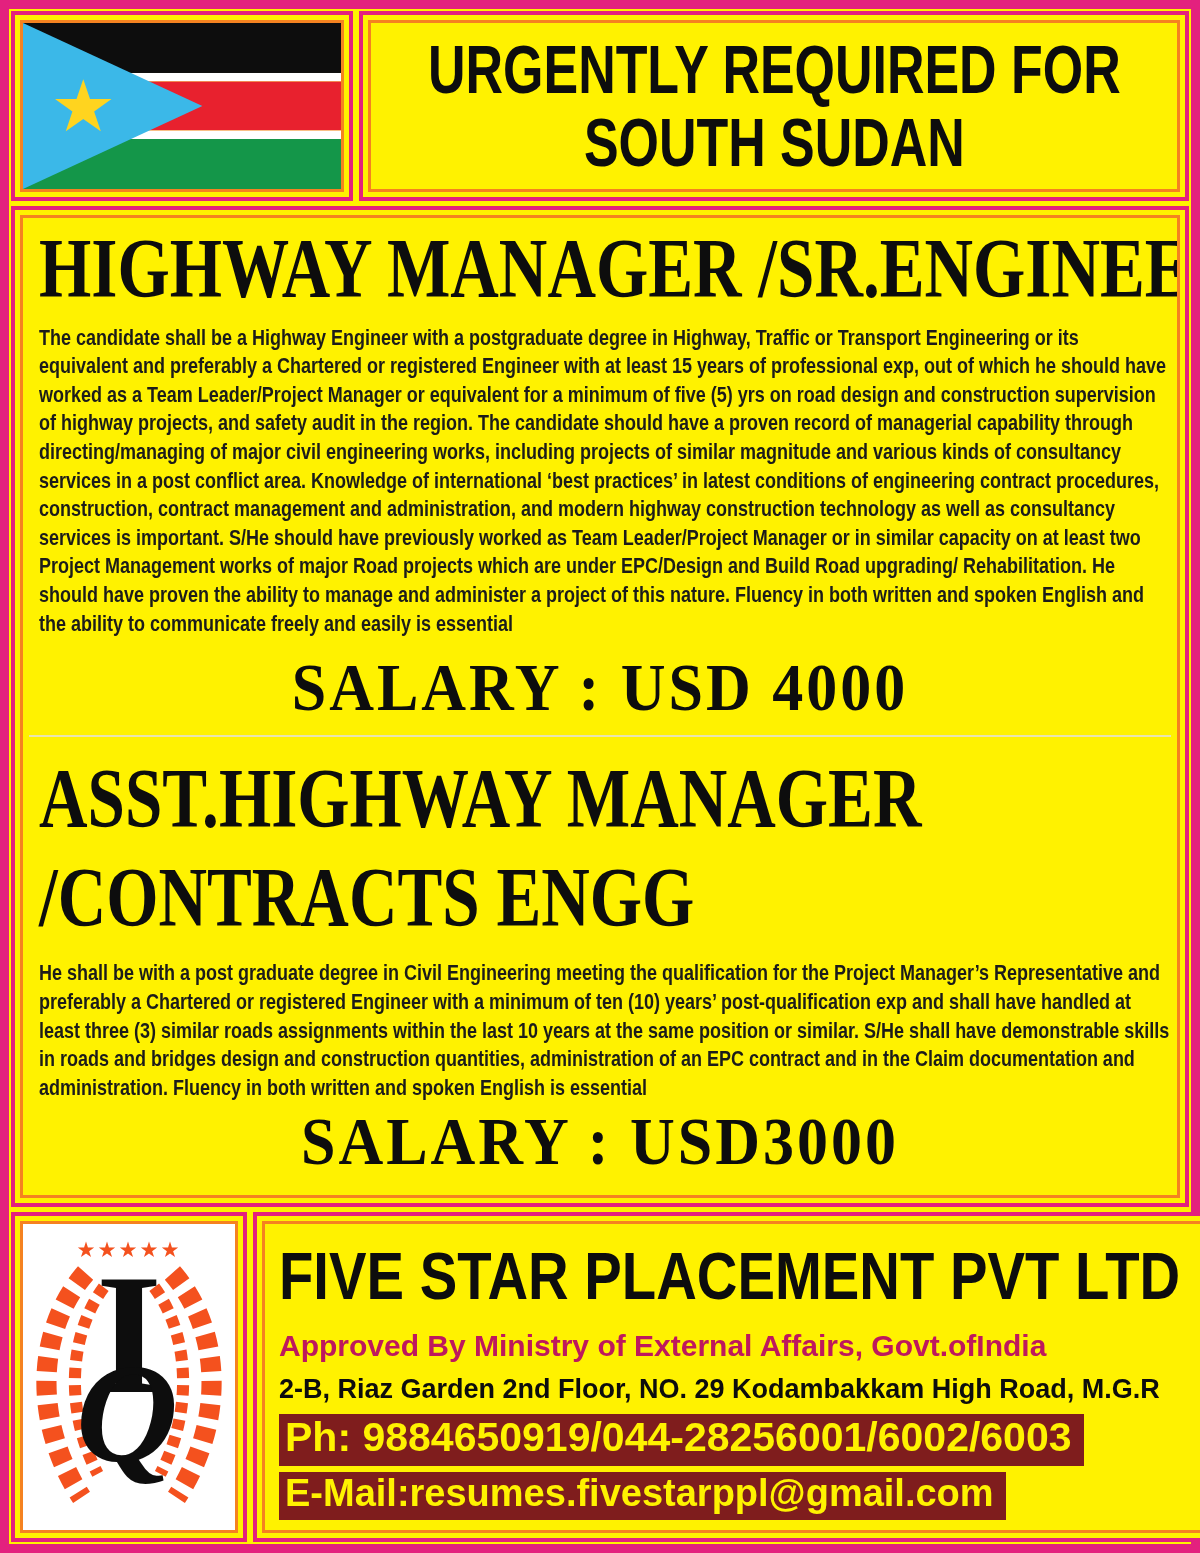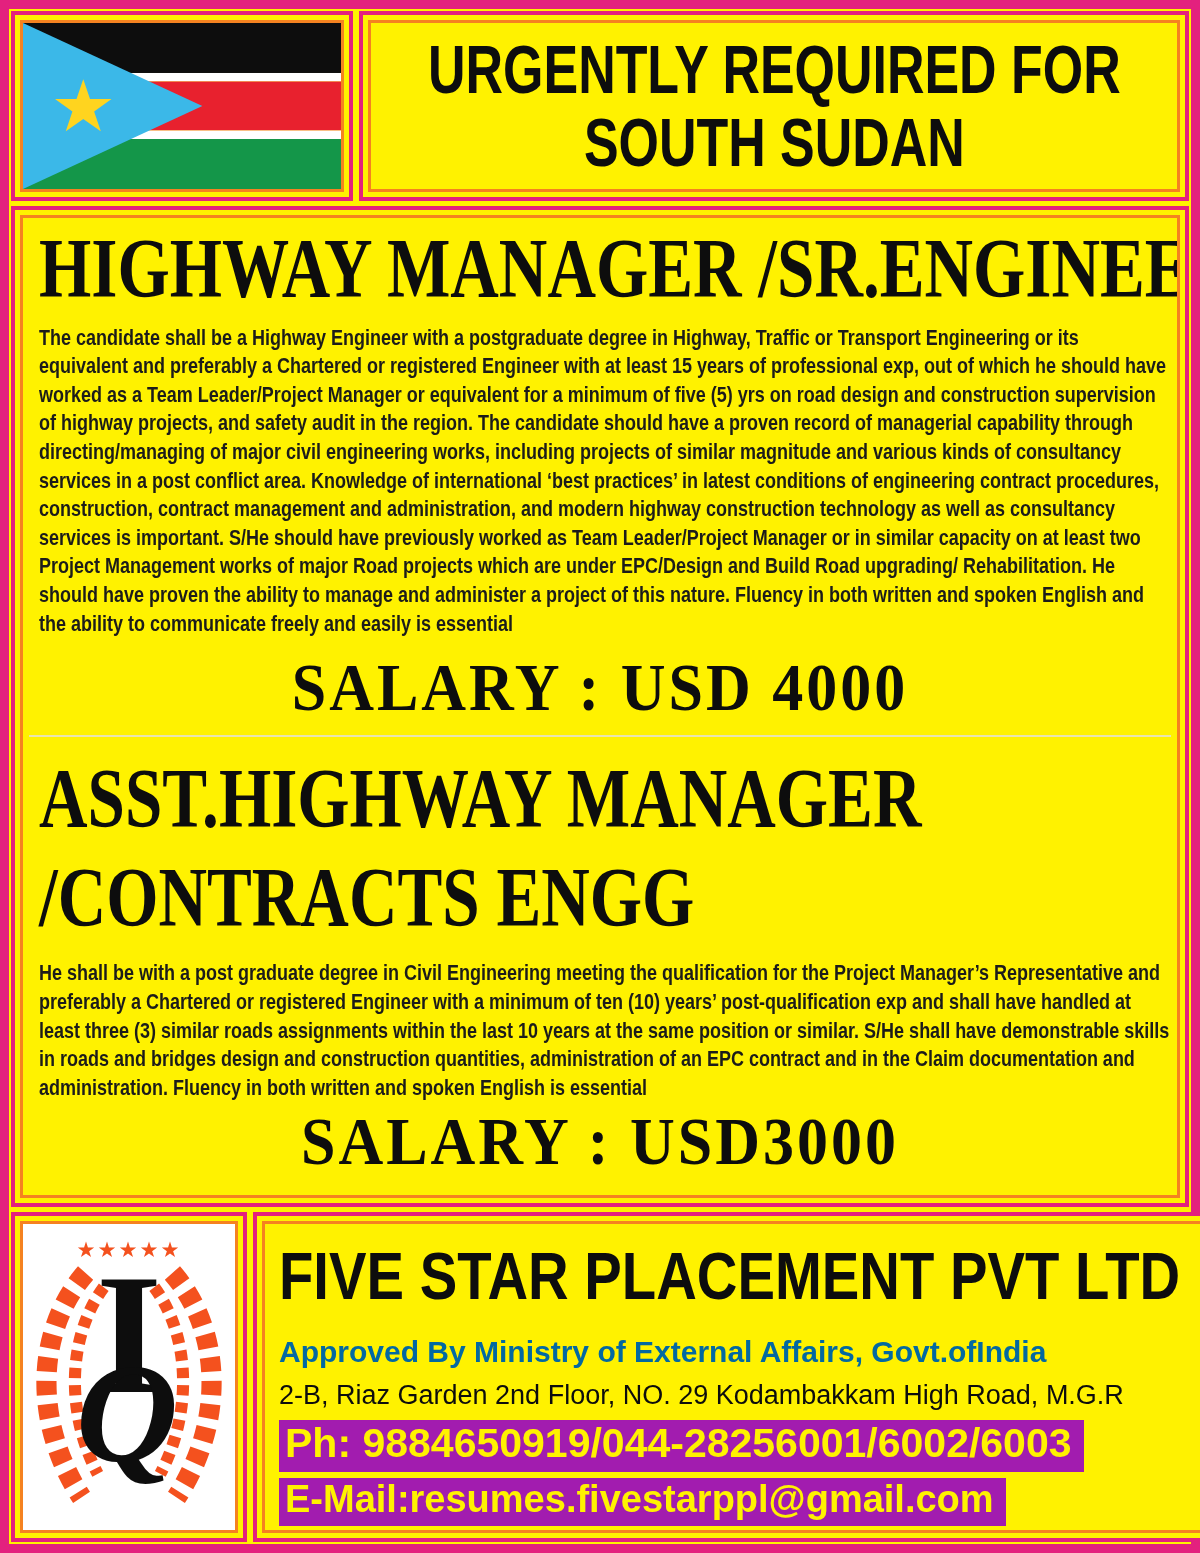--- a/index.html
+++ b/index.html
@@ -35,23 +35,23 @@
   .mt-auto{margin-top:auto;}
   
   .bottom-row{display:flex;gap:6px;height:330px;flex-shrink:0;}
   .logo-box{flex:0 0 236px;}
   .logo-inner{background:#ffffff;padding:0;}
   .logo-inner svg{display:block;width:100%;height:100%;}
   .info-box{flex:1;}
   .info-inner{padding:6px 14px;display:flex;flex-direction:column;align-items:flex-start;}
   .company-name{font-weight:bold;font-size:58px;color:#0d0d0d;transform:scale(0.97,1.15);
     transform-origin:left center;white-space:nowrap;margin:12px 0 16px;}
-  .approval-line{font-weight:bold;font-size:30px;color:#0369a1;margin:10px 0 8px;}
-  .address-line{font-weight:normal;font-size:27px;color:#0d0d0d;margin:3px 0;}
-  .contact-strip{display:table;background:#a21caf;color:#FFF200;font-weight:bold;
+  .approval-line{font-weight:bold;font-size:30px;color:#be185d;margin:4px 0 8px;}
+  .address-line{font-weight:bold;font-size:27px;color:#0d0d0d;margin:3px 0;}
+  .contact-strip{display:table;background:#7f1d1d;color:#FFF200;font-weight:bold;
     padding:0 12px 5px 6px;margin-top:6px;white-space:nowrap;}
   .phone-strip{font-size:41px;}
   .email-strip{font-size:38px;}
 </style>
 </head>
 <body>
 
 <div class="poster">
 
   <div class="top-row">

